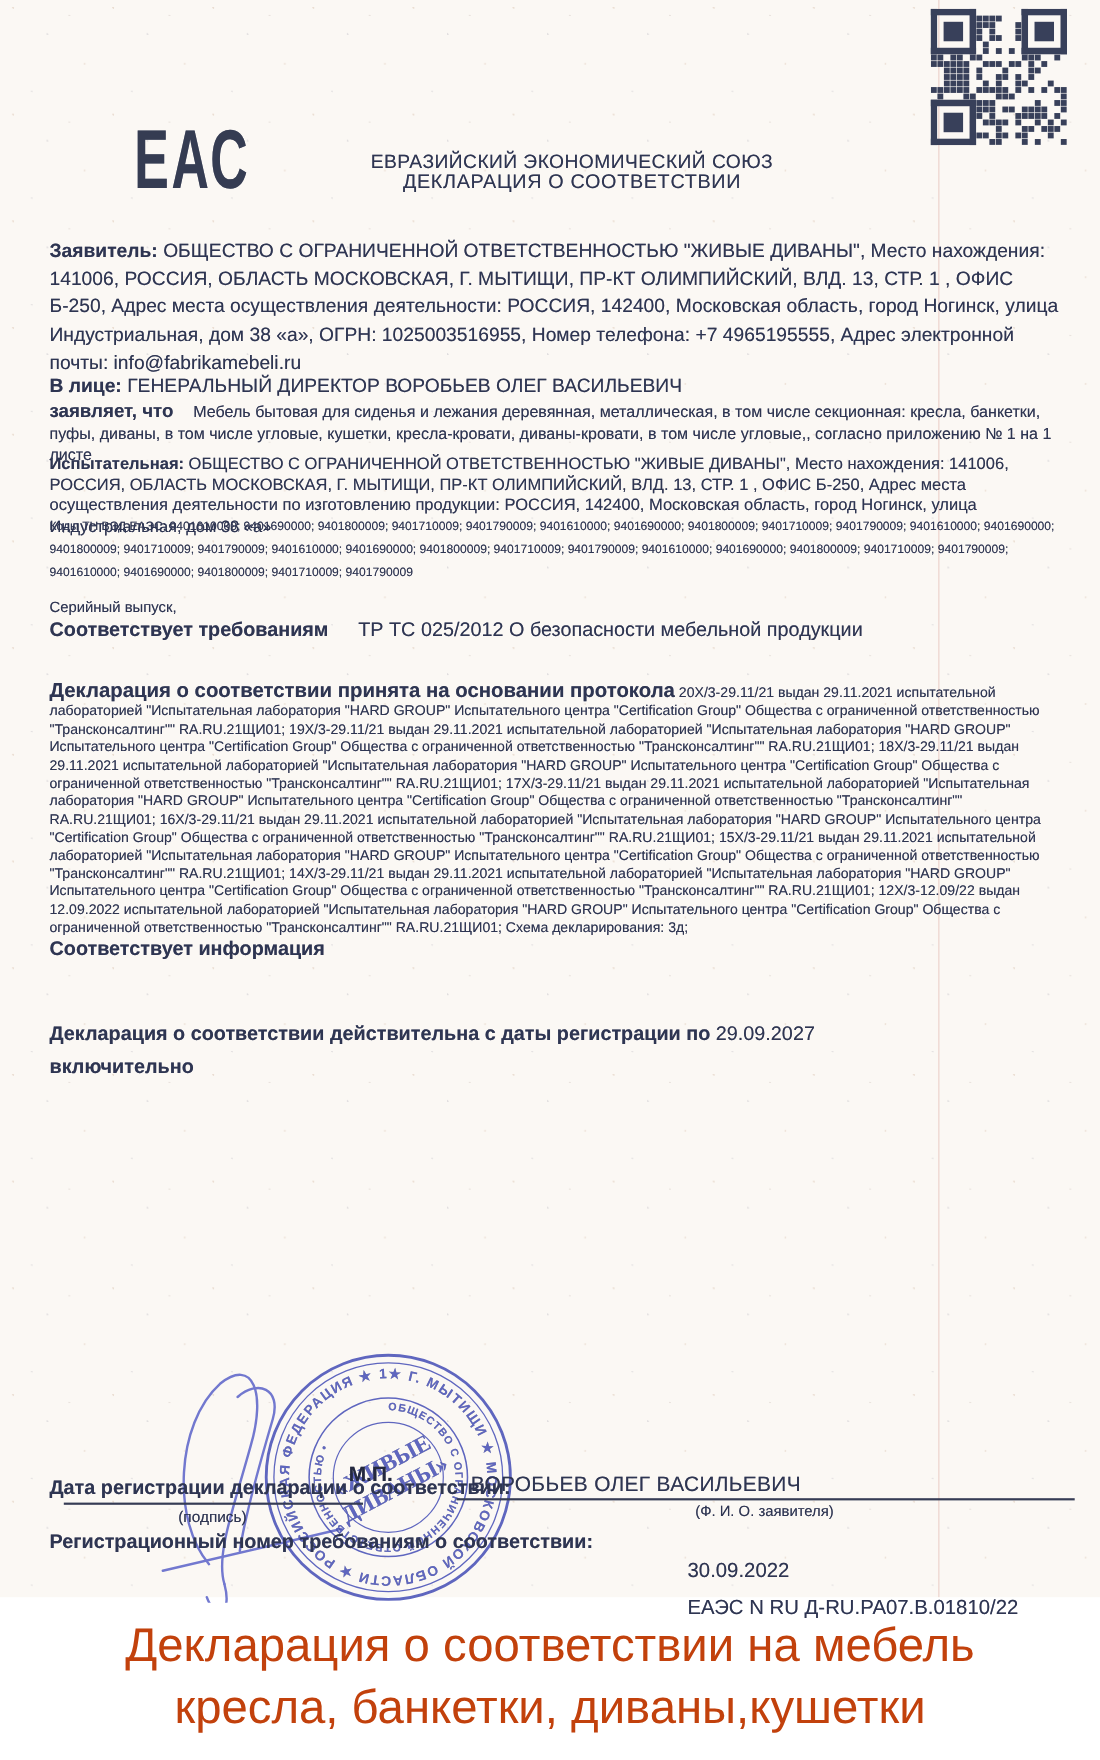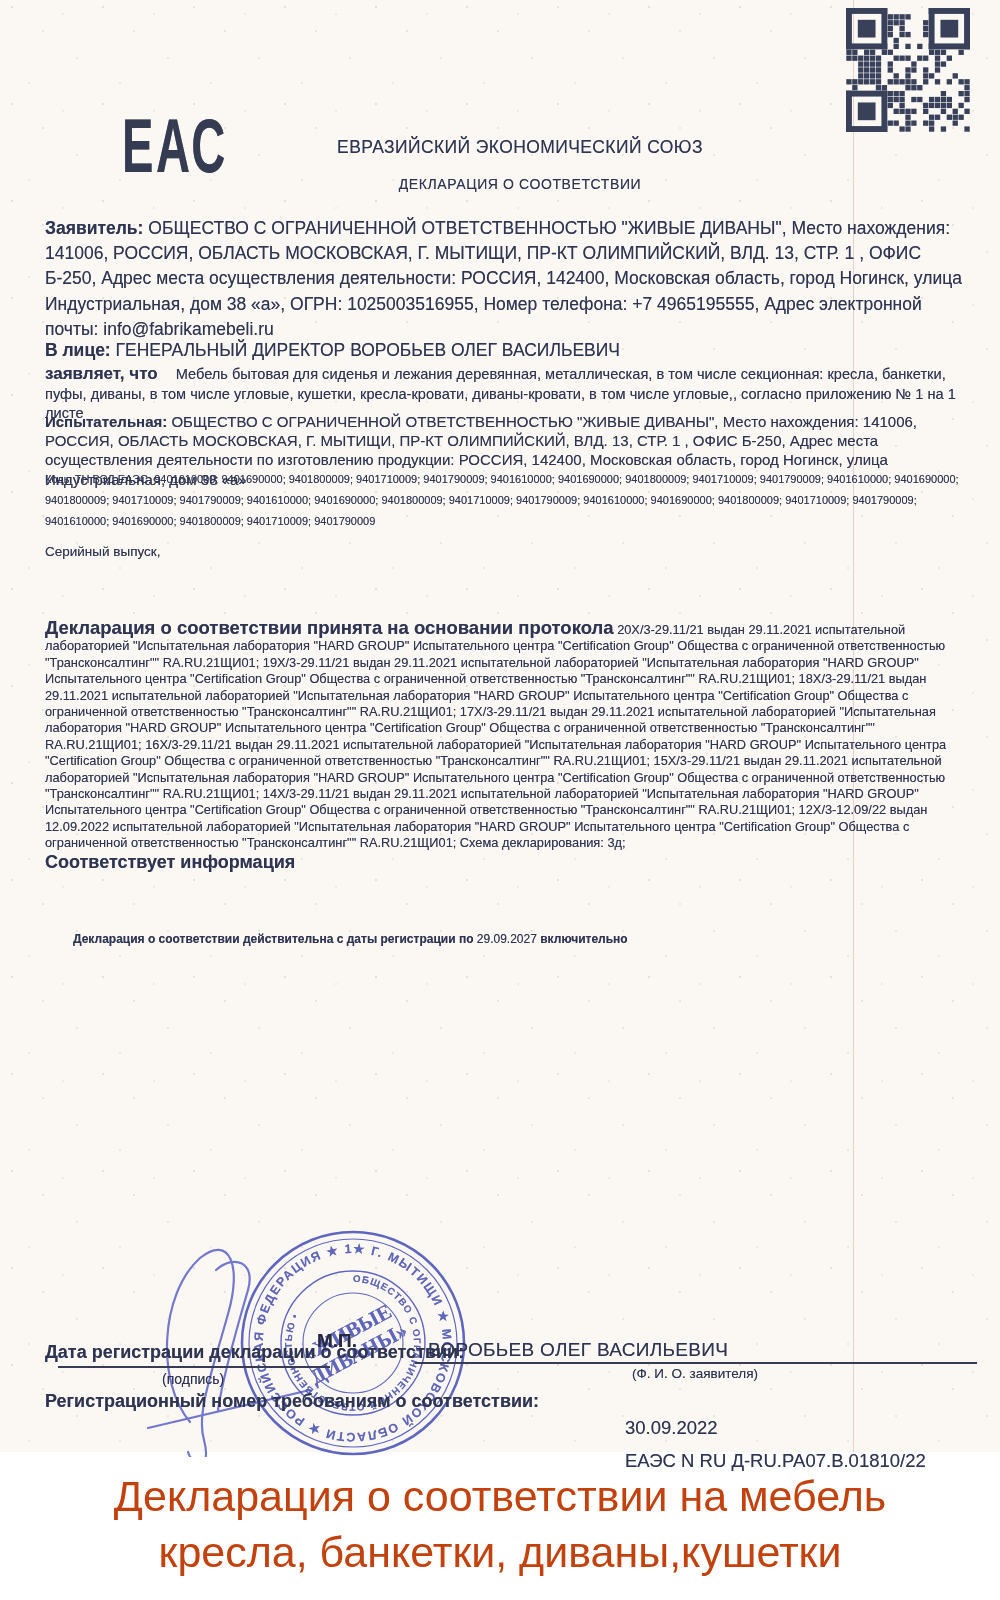--- a/index.html
+++ b/index.html
@@ -25,36 +25,36 @@
   .eac-logo {
     position:absolute; left:122px; top:108px; width:150px; height:75px;
     font-weight:bold; font-size:76px; line-height:75px; letter-spacing:4px;
     color:#353c52; transform:scale(.62,1); transform-origin:left top;
     font-family:"Liberation Sans", sans-serif;
   }
   .qr { position:absolute; left:846px; top:8px; width:124px; height:124px; }
 
   .hdr { position:absolute; left:110px; width:820px; text-align:center; font-weight:normal; color:#2e3552; }
   .hdr-union { top:137px; font-size:17.5px; letter-spacing:.4px; }
-  .hdr-title { top:176px; font-size:14px; letter-spacing:.6px; }
+  .hdr-title { top:155px; font-size:18px; letter-spacing:.6px; }
 
   .para { position:absolute; left:45px; width:925px; }
   .p-applicant { top:216px; font-size:17.5px; line-height:25.2px; }
   .p-inperson  { top:338px; font-size:17.5px; line-height:24px; }
   .p-declares  { top:364px; font-size:14.6px; line-height:19.6px; }
   .p-declares .lead { font-size:17px; font-weight:bold; margin-right:14px; }
   .p-manufacturer { top:412px; font-size:15px; line-height:19.2px; }
   .p-codes     { top:469px; font-size:11px; line-height:21px; }
   .p-serial    { top:544px; font-size:13.5px; }
   .p-conformity{ top:562px; font-size:18px; }
   .p-conformity .lbl { font-weight:bold; margin-right:22px; }
   .p-protocol  { top:620px; width:908px; font-size:12.8px; line-height:16.4px; }
   .p-protocol .lead { font-size:18.5px; font-weight:bold; }
   .p-additional{ top:852px; font-size:18px; font-weight:bold; }
-  .p-validity  { top:924px; width:810px; font-size:12px; font-weight:bold; line-height:30px;margin-left:28px; }
+  .p-validity  { top:924px; width:810px; font-size:18px; font-weight:bold; line-height:30px; }
   .p-validity .date { font-weight:normal; }
   b, .b { font-weight:bold; }
 
   .sig-line  { position:absolute; left:58px;  top:1366px; width:272px; height:2px; background:#363c55; }
   .name-line { position:absolute; left:415px; top:1362px; width:562px; height:2px; background:#363c55; }
   .mp        { position:absolute; left:317px; top:1330px; font-size:19px; font-weight:bold; color:#24293f; }
   .sig-caption { position:absolute; left:162px; top:1371px; font-size:14px; }
   .holder-name { position:absolute; left:428px; top:1339px; font-size:19px; letter-spacing:.3px; }
   .fio-caption { position:absolute; left:632px; top:1366px; font-size:13.5px; }
 
@@ -266,20 +266,24 @@
       <span>ОБЩЕСТВО С ОГРАНИЧЕННОЙ ОТВЕТСТВЕННОСТЬЮ "ЖИВЫЕ ДИВАНЫ", Место нахождения: 141006, РОССИЯ, ОБЛАСТЬ МОСКОВСКАЯ, Г. МЫТИЩИ, ПР-КТ ОЛИМПИЙСКИЙ, ВЛД. 13, СТР. 1 , ОФИС Б-250, Адрес места осуществления деятельности по изготовлению продукции: РОССИЯ, 142400, Московская область, город Ногинск, улица Индустриальная, дом 38 «а»</span>
     </p>
 
     <p class="para p-codes">
       <span>Коды ТН ВЭД ЕАЭС:</span>
       <span>9401610000; 9401690000; 9401800009; 9401710009; 9401790009; 9401610000; 9401690000; 9401800009; 9401710009; 9401790009; 9401610000; 9401690000; 9401800009; 9401710009; 9401790009; 9401610000; 9401690000; 9401800009; 9401710009; 9401790009; 9401610000; 9401690000; 9401800009; 9401710009; 9401790009; 9401610000; 9401690000; 9401800009; 9401710009; 9401790009</span>
     </p>
 
     <p class="para p-serial">Серийный выпуск,</p>
 
+    <p class="para p-conformity">
+      <span class="lbl">Соответствует требованиям</span>
+      <span>ТР ТС 025/2012 О безопасности мебельной продукции</span>
+    </p>
 
     <p class="para p-protocol">
       <span class="lead">Декларация о соответствии принята на основании протокола</span>
       <span>20Х/3-29.11/21 выдан 29.11.2021  испытательной лабораторией "Испытательная лаборатория "HARD GROUP" Испытательного центра "Certification Group" Общества с ограниченной ответственностью "Трансконсалтинг"" RA.RU.21ЩИ01; 19Х/3-29.11/21 выдан 29.11.2021  испытательной лабораторией "Испытательная лаборатория "HARD GROUP" Испытательного центра "Certification Group" Общества с ограниченной ответственностью "Трансконсалтинг"" RA.RU.21ЩИ01; 18Х/3-29.11/21 выдан 29.11.2021  испытательной лабораторией "Испытательная лаборатория "HARD GROUP" Испытательного центра "Certification Group" Общества с ограниченной ответственностью "Трансконсалтинг"" RA.RU.21ЩИ01; 17Х/3-29.11/21 выдан 29.11.2021  испытательной лабораторией "Испытательная лаборатория "HARD GROUP" Испытательного центра "Certification Group" Общества с ограниченной ответственностью "Трансконсалтинг"" RA.RU.21ЩИ01; 16Х/3-29.11/21 выдан 29.11.2021  испытательной лабораторией "Испытательная лаборатория "HARD GROUP" Испытательного центра "Certification Group" Общества с ограниченной ответственностью "Трансконсалтинг"" RA.RU.21ЩИ01; 15Х/3-29.11/21 выдан 29.11.2021  испытательной лабораторией "Испытательная лаборатория "HARD GROUP" Испытательного центра "Certification Group" Общества с ограниченной ответственностью "Трансконсалтинг"" RA.RU.21ЩИ01; 14Х/3-29.11/21 выдан 29.11.2021  испытательной лабораторией "Испытательная лаборатория "HARD GROUP" Испытательного центра "Certification Group" Общества с ограниченной ответственностью "Трансконсалтинг"" RA.RU.21ЩИ01; 12Х/3-12.09/22 выдан 12.09.2022  испытательной лабораторией "Испытательная лаборатория "HARD GROUP" Испытательного центра "Certification Group" Общества с ограниченной ответственностью "Трансконсалтинг"" RA.RU.21ЩИ01; Схема декларирования: 3д;</span>
     </p>
 
     <p class="para p-additional">Соответствует информация</p>
 
     <p class="para p-validity">
       <span>Декларация о соответствии действительна с даты регистрации по</span>

